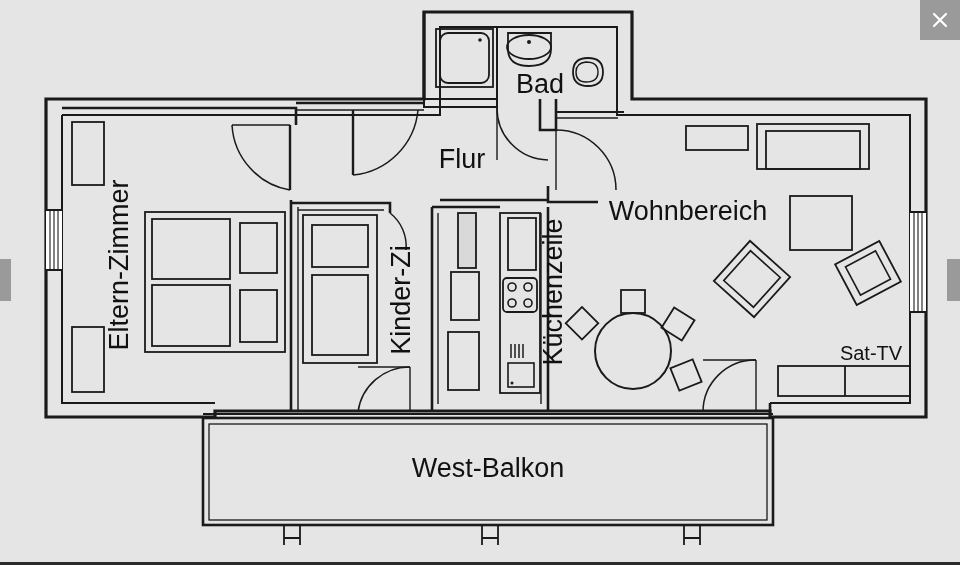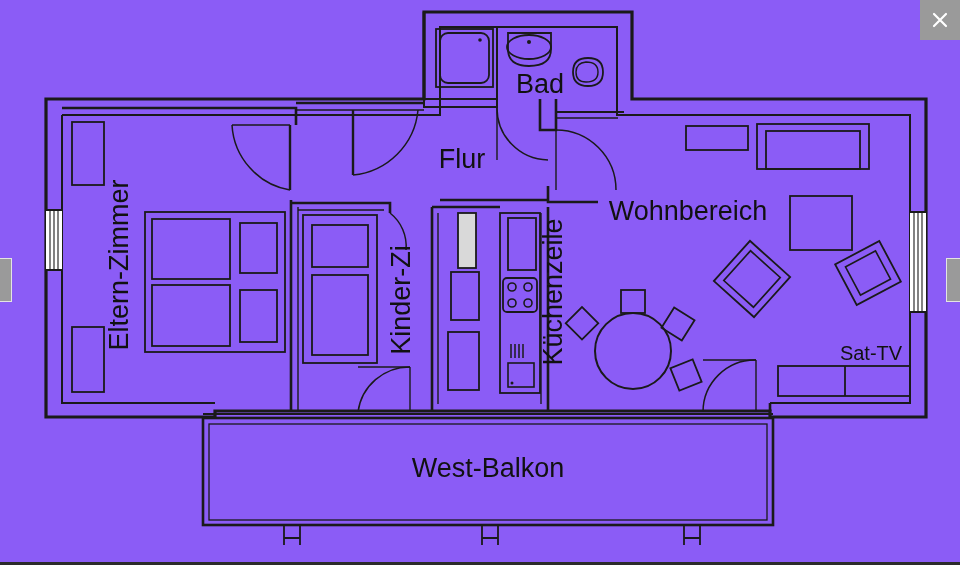--- a/index.html
+++ b/index.html
@@ -5,21 +5,21 @@
   html, body {
     margin: 0;
     padding: 0;
     background: #ffffff;
     font-family: "Liberation Sans", sans-serif;
   }
   #viewer {
     position: relative;
     width: 960px;
     height: 565px;
-    background: #8b5cf6;
+    background: #e5e5e5;
     overflow: hidden;
   }
   #plan-svg {
     position: absolute;
     left: 0;
     top: 0;
     width: 960px;
     height: 565px;
     display: block;
   }

